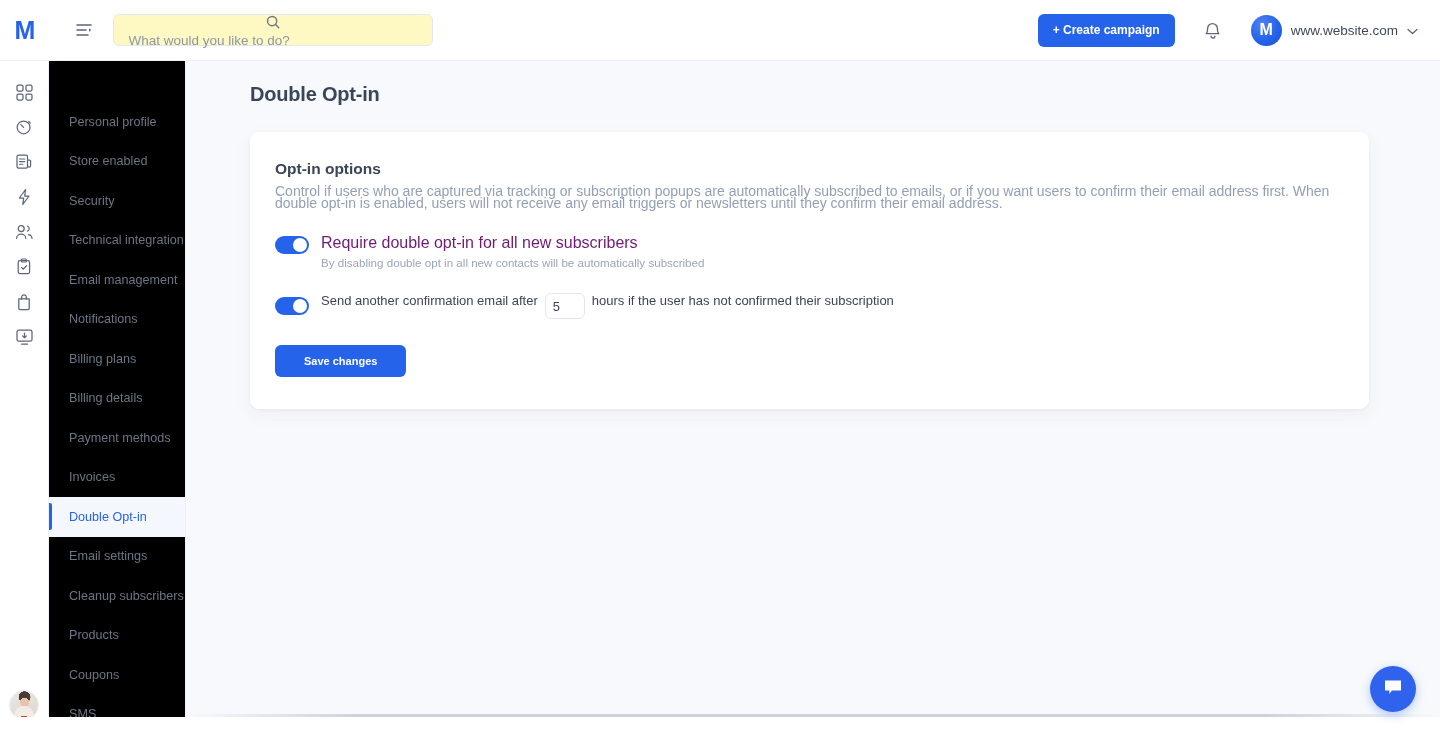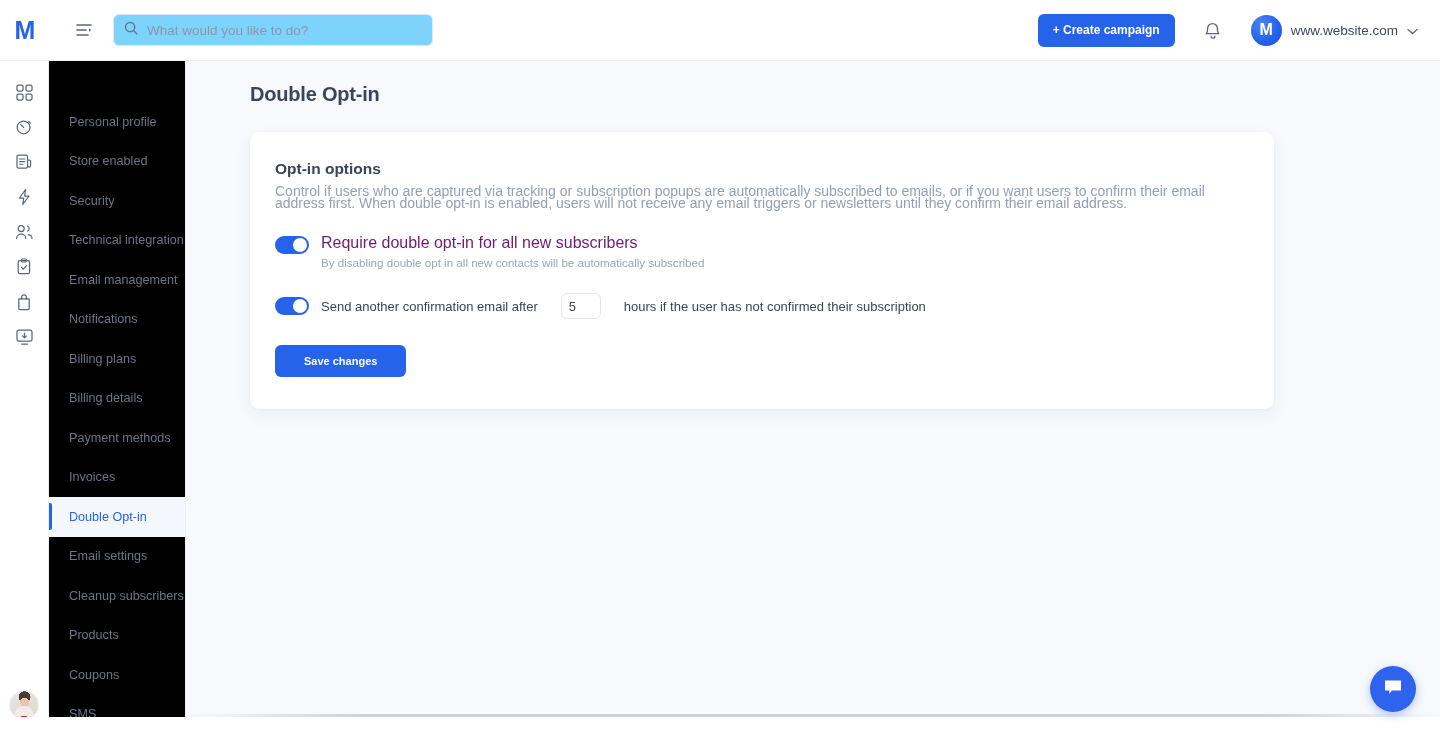--- a/index.html
+++ b/index.html
@@ -53,21 +53,22 @@
   }
   .search-wrap {
     margin-left: 12px;
     width: 320px;
     height: 32px;
     border: 1px solid #e3e7ef;
     border-radius: 6px;
     display: flex;
     align-items: center;
     padding: 0 10px;
-    background: #7dd3fc;
+    background: #fef9c3;
+    flex-direction: column;
   }
   .search-wrap svg { flex: 0 0 auto; }
   .search-input {
     border: none;
     outline: none;
     margin-left: 9px;
     font-size: 13.5px;
     font-family: "Liberation Sans", sans-serif;
     color: #3f4a5a;
     width: 100%;
@@ -208,21 +209,21 @@
   }
   .page-title {
     font-size: 20px;
     font-weight: 700;
     color: #394559;
     margin: 22px 0 0 64px;
     letter-spacing: -0.2px;
   }
   .card {
     margin: 26px 0 8px 64px;
-    width: 1024px;
+    width: 1119px;
     background: #ffffff;
     border-radius: 9px;
     box-shadow: 0 1px 3px rgba(60,80,120,0.06), 0 6px 18px rgba(60,80,120,0.05);
     padding: 28px 25px 32px 25px;
   }
   .card-title {
     font-size: 15.5px;
     font-weight: 700;
     color: #3a4657;
     margin-bottom: 7px;
@@ -263,25 +264,24 @@
     line-height: 17px;
   }
   .option-sub {
     font-size: 11.6px;
     color: #9aa6b8;
     margin-top: 4px;
     line-height: 15px;
   }
   .inline-row {
     display: flex;
-    align-items: center;
     margin-left: 12px;
     font-size: 13px;
     color: #3a4657;
-    gap: 16px;
+    gap: 0;
   }
   .num-input {
     width: 40px;
     height: 26px;
     margin: 0 7px;
     border: 1px solid #e3e7ef;
     border-radius: 6px;
     font-size: 13px;
     font-family: "Liberation Sans", sans-serif;
     color: #3a4657;

